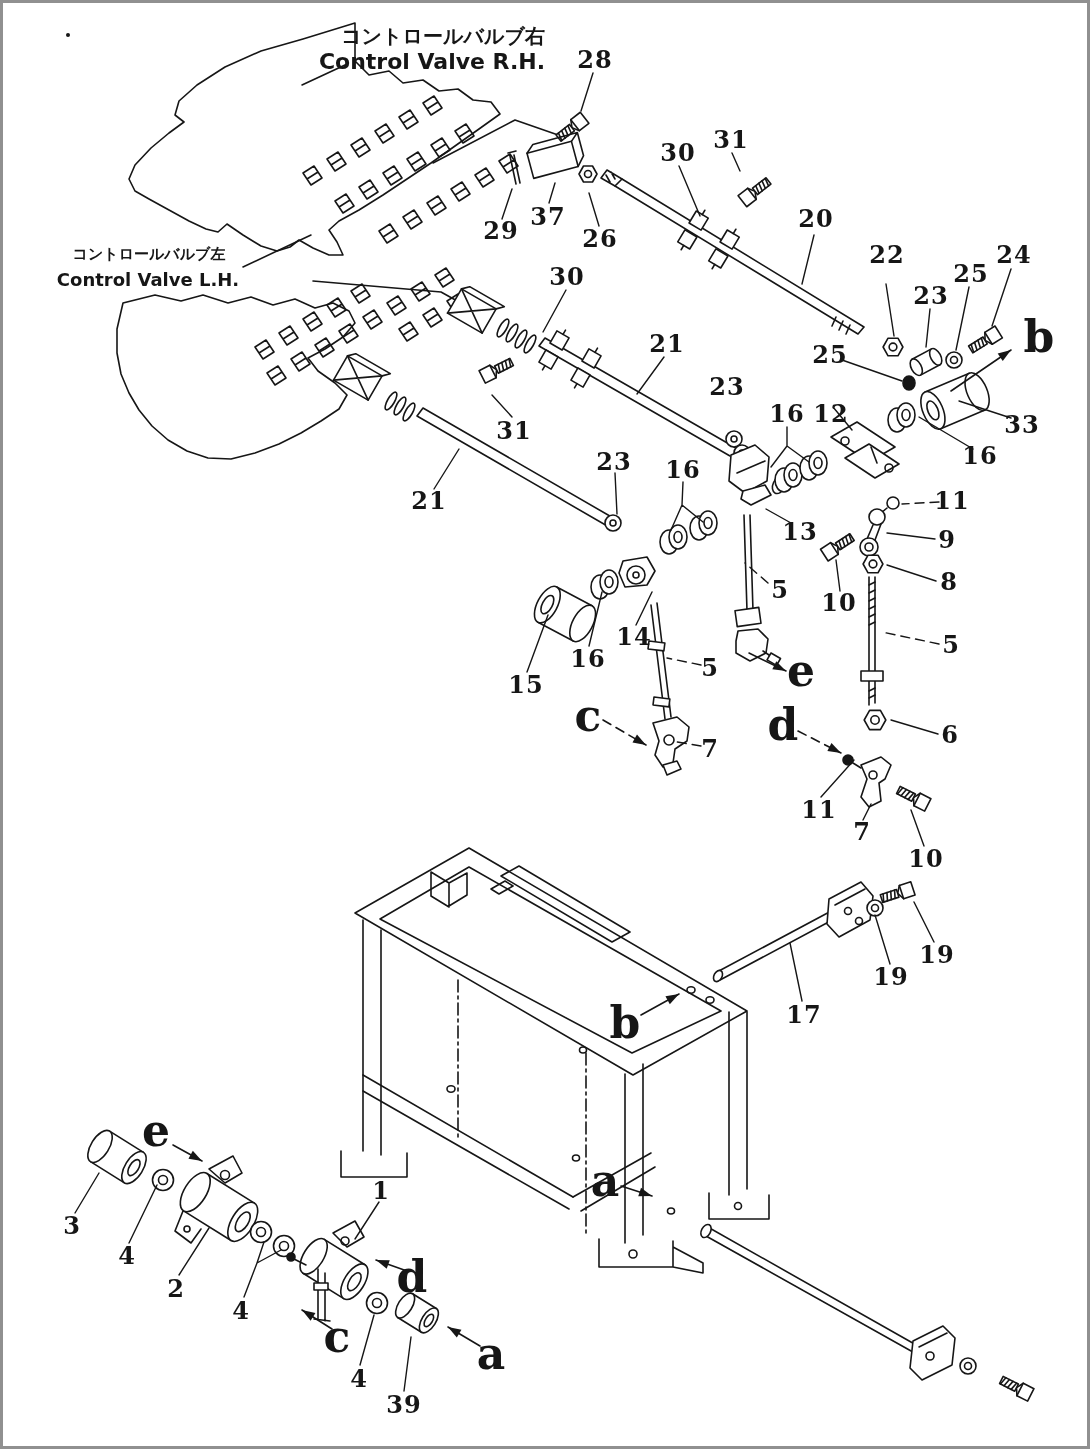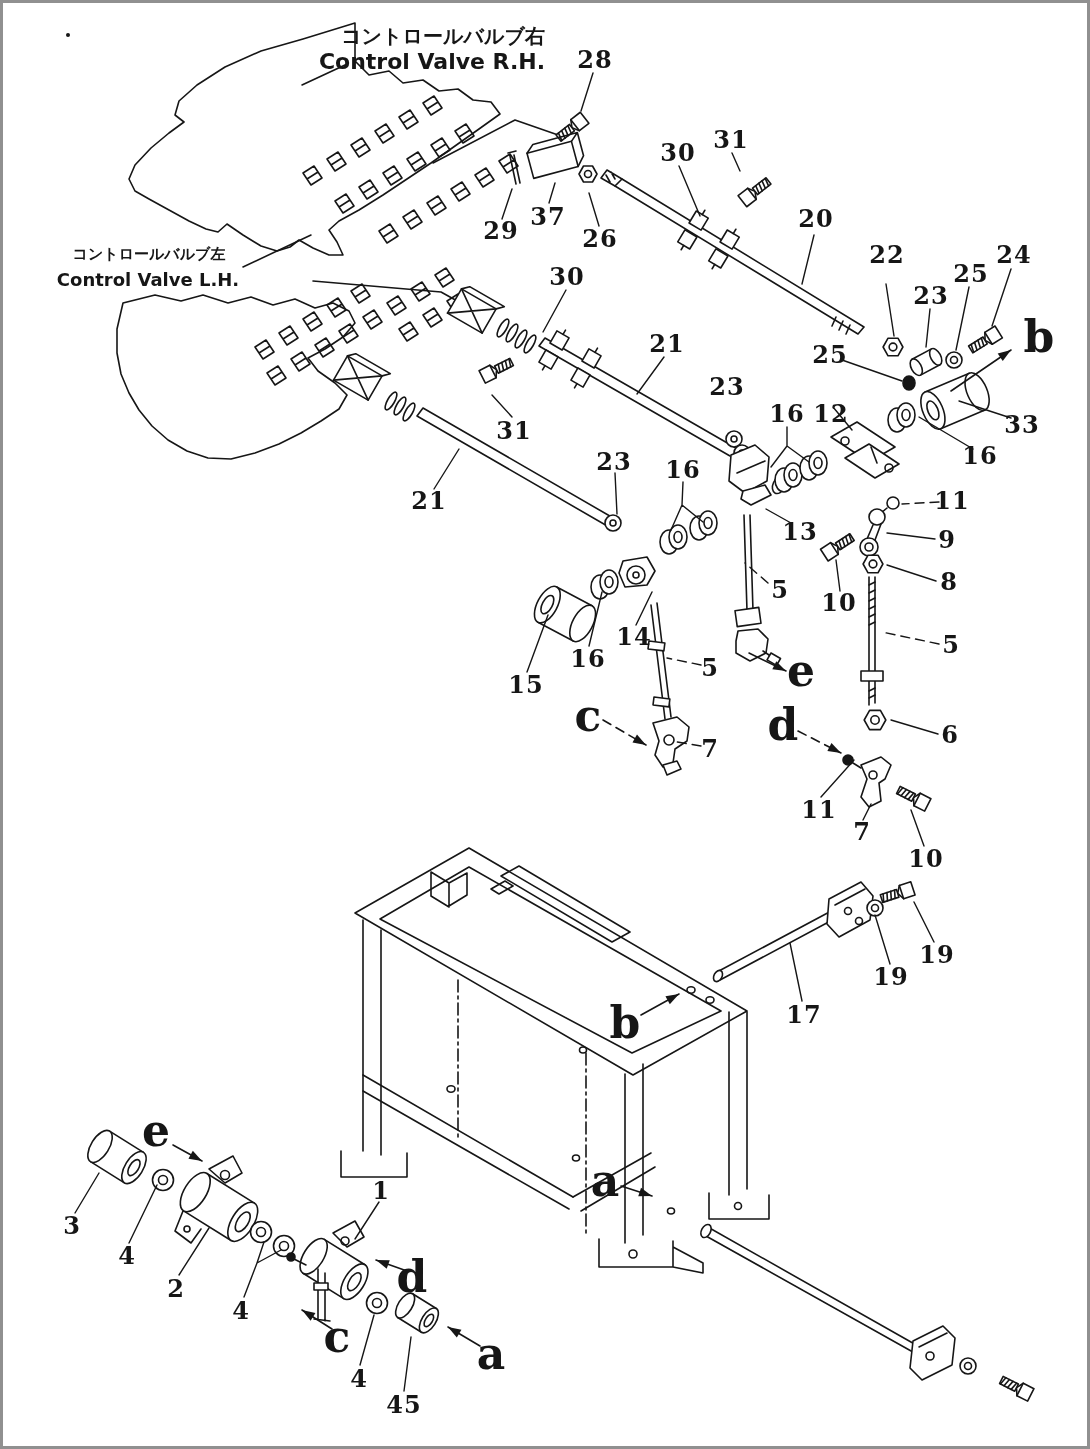--- a/index.html
+++ b/index.html
@@ -462,16 +462,16 @@
       <div class="callout letter" style="left: 602px; top: 1178px;">a</div>
       <div class="callout letter" style="left: 153px; top: 1128px;">e</div>
       <div class="callout number" style="left: 69px; top: 1223px;">3</div>
       <div class="callout number" style="left: 124px; top: 1253px;">4</div>
       <div class="callout number" style="left: 173px; top: 1286px;">2</div>
       <div class="callout number" style="left: 238px; top: 1308px;">4</div>
       <div class="callout number" style="left: 378px; top: 1188px;">1</div>
       <div class="callout letter" style="left: 409px; top: 1274px;">d</div>
       <div class="callout letter" style="left: 334px; top: 1334px;">c</div>
       <div class="callout number" style="left: 356px; top: 1376px;">4</div>
-      <div class="callout number" style="left: 401px; top: 1402px;">45</div>
+      <div class="callout number" style="left: 401px; top: 1402px;">39</div>
       <div class="callout letter" style="left: 488px; top: 1351px;">a</div>
     </div>
 </div>
 
 </body></html>

